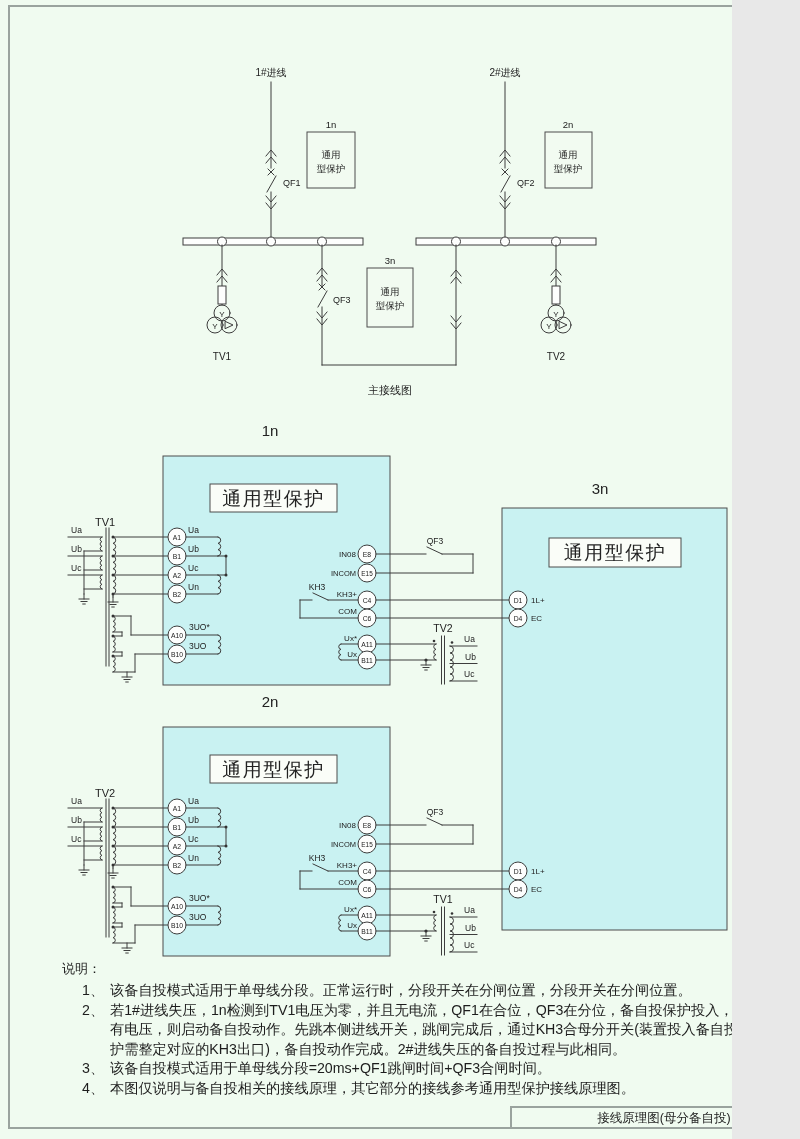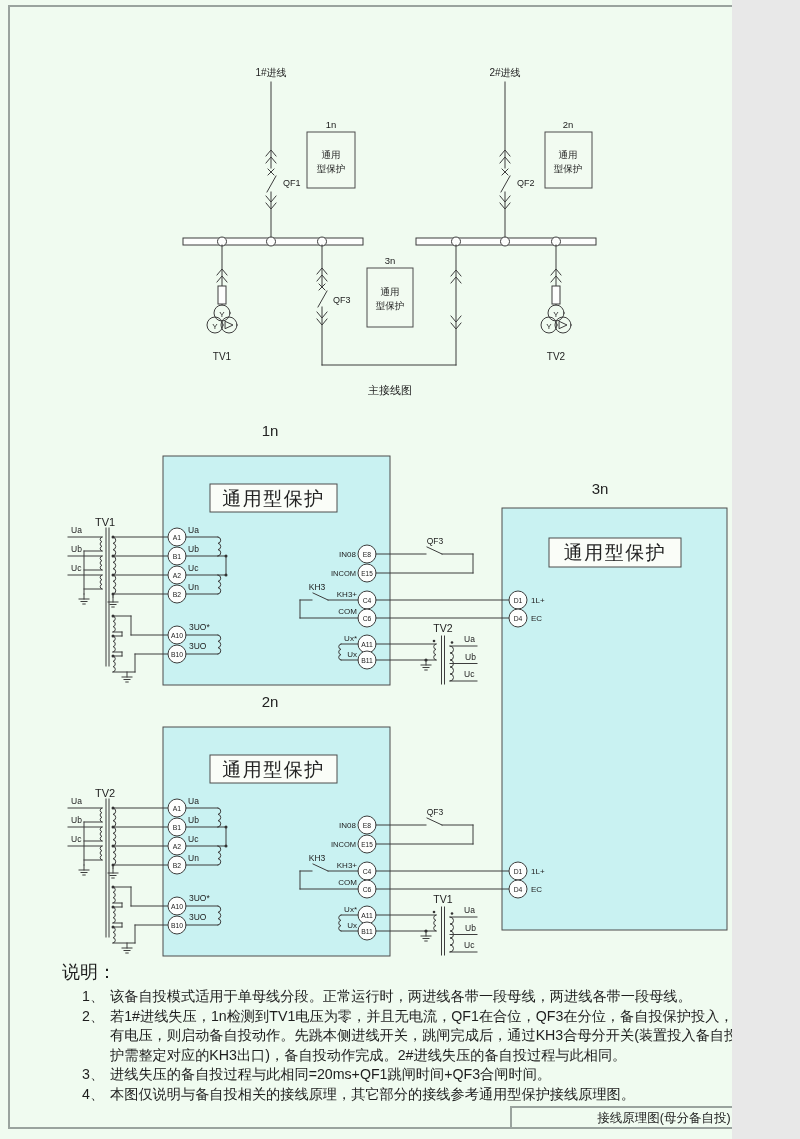--- a/index.html
+++ b/index.html
@@ -11,21 +11,21 @@
   svg text{fill:#222;font-family:"Liberation Sans","DejaVu Sans",sans-serif;}
   .w{stroke:#3d3d3d;stroke-width:1;fill:none;stroke-linecap:square;}
   .box-cyan{fill:#c9f2f2;stroke:#4c4c4c;stroke-width:1;}
   .box-white{fill:#fafdf8;stroke:#4c4c4c;stroke-width:1;}
   .box-plain{fill:#f2fbf1;stroke:#4c4c4c;stroke-width:1;}
   .term{fill:#fdfefd;stroke:#3d3d3d;stroke-width:1;}
   .dot{fill:#333;stroke:none;}
   .sym{stroke:none;}
   .prot{letter-spacing:1.5px;}
   .notes{position:absolute;left:62px;top:960px;width:700px;color:#1d1d1d;}
-  .notes-h{font-size:18px;margin:0 0 3px 0;}
+  .notes-h{font-size:13px;margin:0 0 3px 0;}
   .note-item{display:flex;font-size:14.2px;line-height:19.5px;}
   .note-num{flex:0 0 28px;padding-left:20px;box-sizing:content-box;}
   .note-txt{flex:1;}
   .titleblock{position:absolute;left:510px;top:1106px;width:306px;height:23px;
       border-top:2px solid #9aa39e;border-left:2px solid #9aa39e;box-sizing:border-box;
       display:flex;align-items:center;justify-content:center;font-size:12.5px;color:#1d1d1d;}
 </style>
 </head>
 <body>
 
@@ -694,29 +694,29 @@
         <text x="405" y="239.5" font-size="8.5">Ub</text>
         <text x="404" y="257" font-size="8.5">Uc</text>
       </g>
       </g>
   </svg>
 
   <div class="notes">
     <div class="notes-h">说明：</div>
     <div class="note-item">
       <span class="note-num">1、</span>
-      <span class="note-txt">该备自投模式适用于单母线分段。正常运行时，两进线各带一段母线，两进线各带一段母线。</span>
+      <span class="note-txt">该备自投模式适用于单母线分段。正常运行时，分段开关在分闸位置，分段开关在分闸位置。</span>
     </div>
     <div class="note-item">
       <span class="note-num">2、</span>
       <span class="note-txt">若1#进线失压，1n检测到TV1电压为零，并且无电流，QF1在合位，QF3在分位，备自投保护投入，TV2有电压，则启动备自投动作。先跳本侧进线开关，跳闸完成后，通过KH3合母分开关(装置投入备自投保护需整定对应的KH3出口)，备自投动作完成。2#进线失压的备自投过程与此相同。</span>
     </div>
     <div class="note-item">
       <span class="note-num">3、</span>
-      <span class="note-txt">进线失压的备自投过程与此相同=20ms+QF1跳闸时间+QF3合闸时间。</span>
+      <span class="note-txt">该备自投模式适用于单母线分段=20ms+QF1跳闸时间+QF3合闸时间。</span>
     </div>
     <div class="note-item">
       <span class="note-num">4、</span>
       <span class="note-txt">本图仅说明与备自投相关的接线原理，其它部分的接线参考通用型保护接线原理图。</span>
     </div>
   </div>
 
   <div class="titleblock">
     <span>接线原理图(母分备自投)</span>
   </div>

